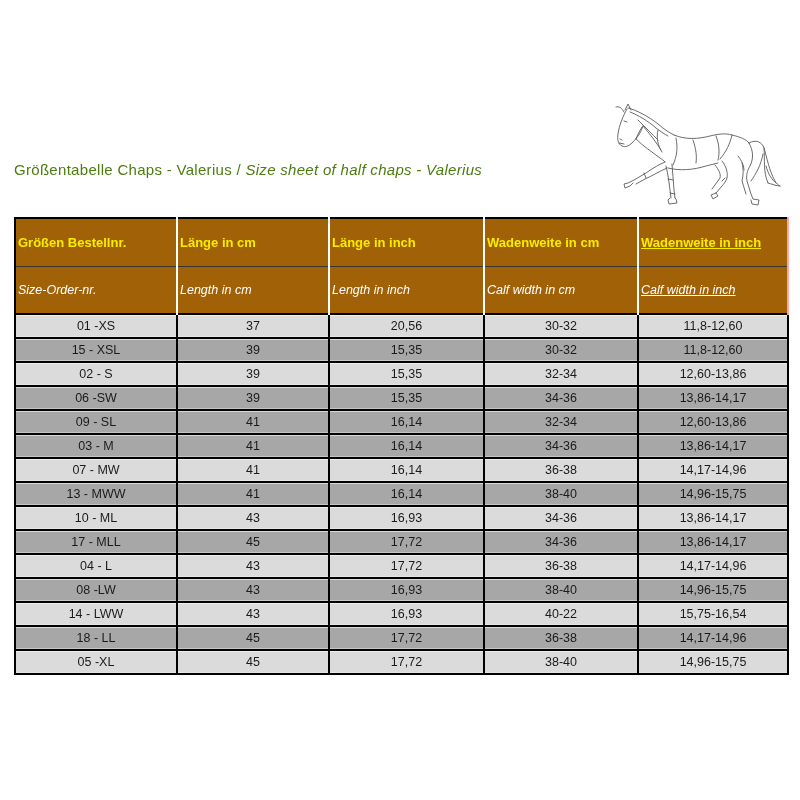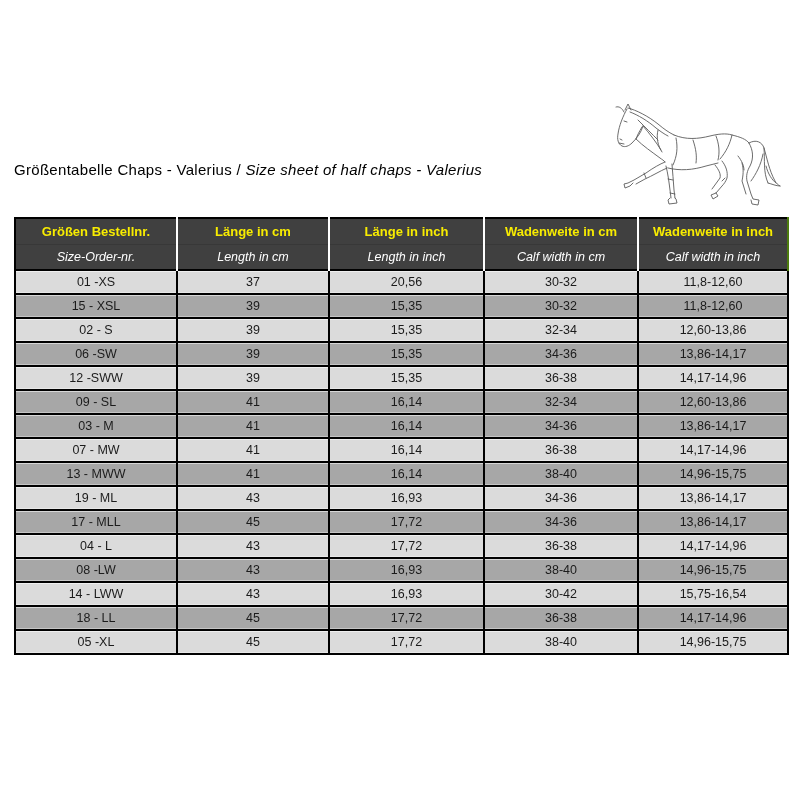--- a/index.html
+++ b/index.html
@@ -4,21 +4,21 @@
 <style>
   * { box-sizing: border-box; margin: 0; padding: 0; }
   html, body { width: 800px; height: 800px; background: #ffffff; overflow: hidden; }
   body { position: relative; font-family: "Liberation Sans", sans-serif; }
 
   .page-title {
     position: absolute;
     left: 14px;
     top: 161px;
     font-size: 15px;
-    color: #000000;
+    color: #4d7c0f;
     letter-spacing: 0.3px;
     white-space: nowrap;
   }
   .page-title .title-en { font-style: italic; }
 
   .horse-wrap {
     position: absolute;
     left: 598px;
     top: 86px;
     width: 197px;
@@ -36,28 +36,28 @@
   table.size-table {
     position: absolute;
     left: 14px;
     top: 217px;
     width: 773px;
     border-collapse: collapse;
     table-layout: fixed;
     border: 2px solid #000;
   }
   table.size-table thead th {
-    background: #404040;
+    background: #a16207;
     height: 24px;
-    padding: 5px 2px;
-    text-align: center;
+    padding: 16px 2px;
+    text-align: left;
     vertical-align: middle;
     border-right: 2px solid #ffffff;
   }
-  table.size-table thead th:last-child { border-right: 2px solid #4d7c0f; }
+  table.size-table thead th:last-child { border-right: 2px solid #fca5a5; text-decoration: underline; }
   table.size-table thead tr.hdr-de th {
     color: #f8ec00;
     font-weight: bold;
     font-size: 13px;
     border-bottom: 1px solid #383838;
   }
   table.size-table thead tr.hdr-en th {
     color: #ffffff;
     font-style: italic;
     font-weight: normal;
@@ -183,57 +183,50 @@
         <td>32-34</td>
         <td>12,60-13,86</td>
       </tr>
       <tr class="dark">
         <td>06 -SW</td>
         <td>39</td>
         <td>15,35</td>
         <td>34-36</td>
         <td>13,86-14,17</td>
       </tr>
-      <tr class="light">
-        <td>12 -SWW</td>
-        <td>39</td>
-        <td>15,35</td>
+      <tr class="dark">
+        <td>09 - SL</td>
+        <td>41</td>
+        <td>16,14</td>
+        <td>32-34</td>
+        <td>12,60-13,86</td>
+      </tr>
+      <tr class="dark">
+        <td>03 - M</td>
+        <td>41</td>
+        <td>16,14</td>
+        <td>34-36</td>
+        <td>13,86-14,17</td>
+      </tr>
+      <tr class="light">
+        <td>07 - MW</td>
+        <td>41</td>
+        <td>16,14</td>
         <td>36-38</td>
         <td>14,17-14,96</td>
       </tr>
       <tr class="dark">
-        <td>09 - SL</td>
-        <td>41</td>
-        <td>16,14</td>
-        <td>32-34</td>
-        <td>12,60-13,86</td>
-      </tr>
-      <tr class="dark">
-        <td>03 - M</td>
-        <td>41</td>
-        <td>16,14</td>
-        <td>34-36</td>
-        <td>13,86-14,17</td>
-      </tr>
-      <tr class="light">
-        <td>07 - MW</td>
-        <td>41</td>
-        <td>16,14</td>
-        <td>36-38</td>
-        <td>14,17-14,96</td>
-      </tr>
-      <tr class="dark">
         <td>13 - MWW</td>
         <td>41</td>
         <td>16,14</td>
         <td>38-40</td>
         <td>14,96-15,75</td>
       </tr>
       <tr class="light">
-        <td>19 - ML</td>
+        <td>10 - ML</td>
         <td>43</td>
         <td>16,93</td>
         <td>34-36</td>
         <td>13,86-14,17</td>
       </tr>
       <tr class="dark">
         <td>17 - MLL</td>
         <td>45</td>
         <td>17,72</td>
         <td>34-36</td>
@@ -250,21 +243,21 @@
         <td>08 -LW</td>
         <td>43</td>
         <td>16,93</td>
         <td>38-40</td>
         <td>14,96-15,75</td>
       </tr>
       <tr class="light">
         <td>14 - LWW</td>
         <td>43</td>
         <td>16,93</td>
-        <td>30-42</td>
+        <td>40-22</td>
         <td>15,75-16,54</td>
       </tr>
       <tr class="dark">
         <td>18 - LL</td>
         <td>45</td>
         <td>17,72</td>
         <td>36-38</td>
         <td>14,17-14,96</td>
       </tr>
       <tr class="light">

